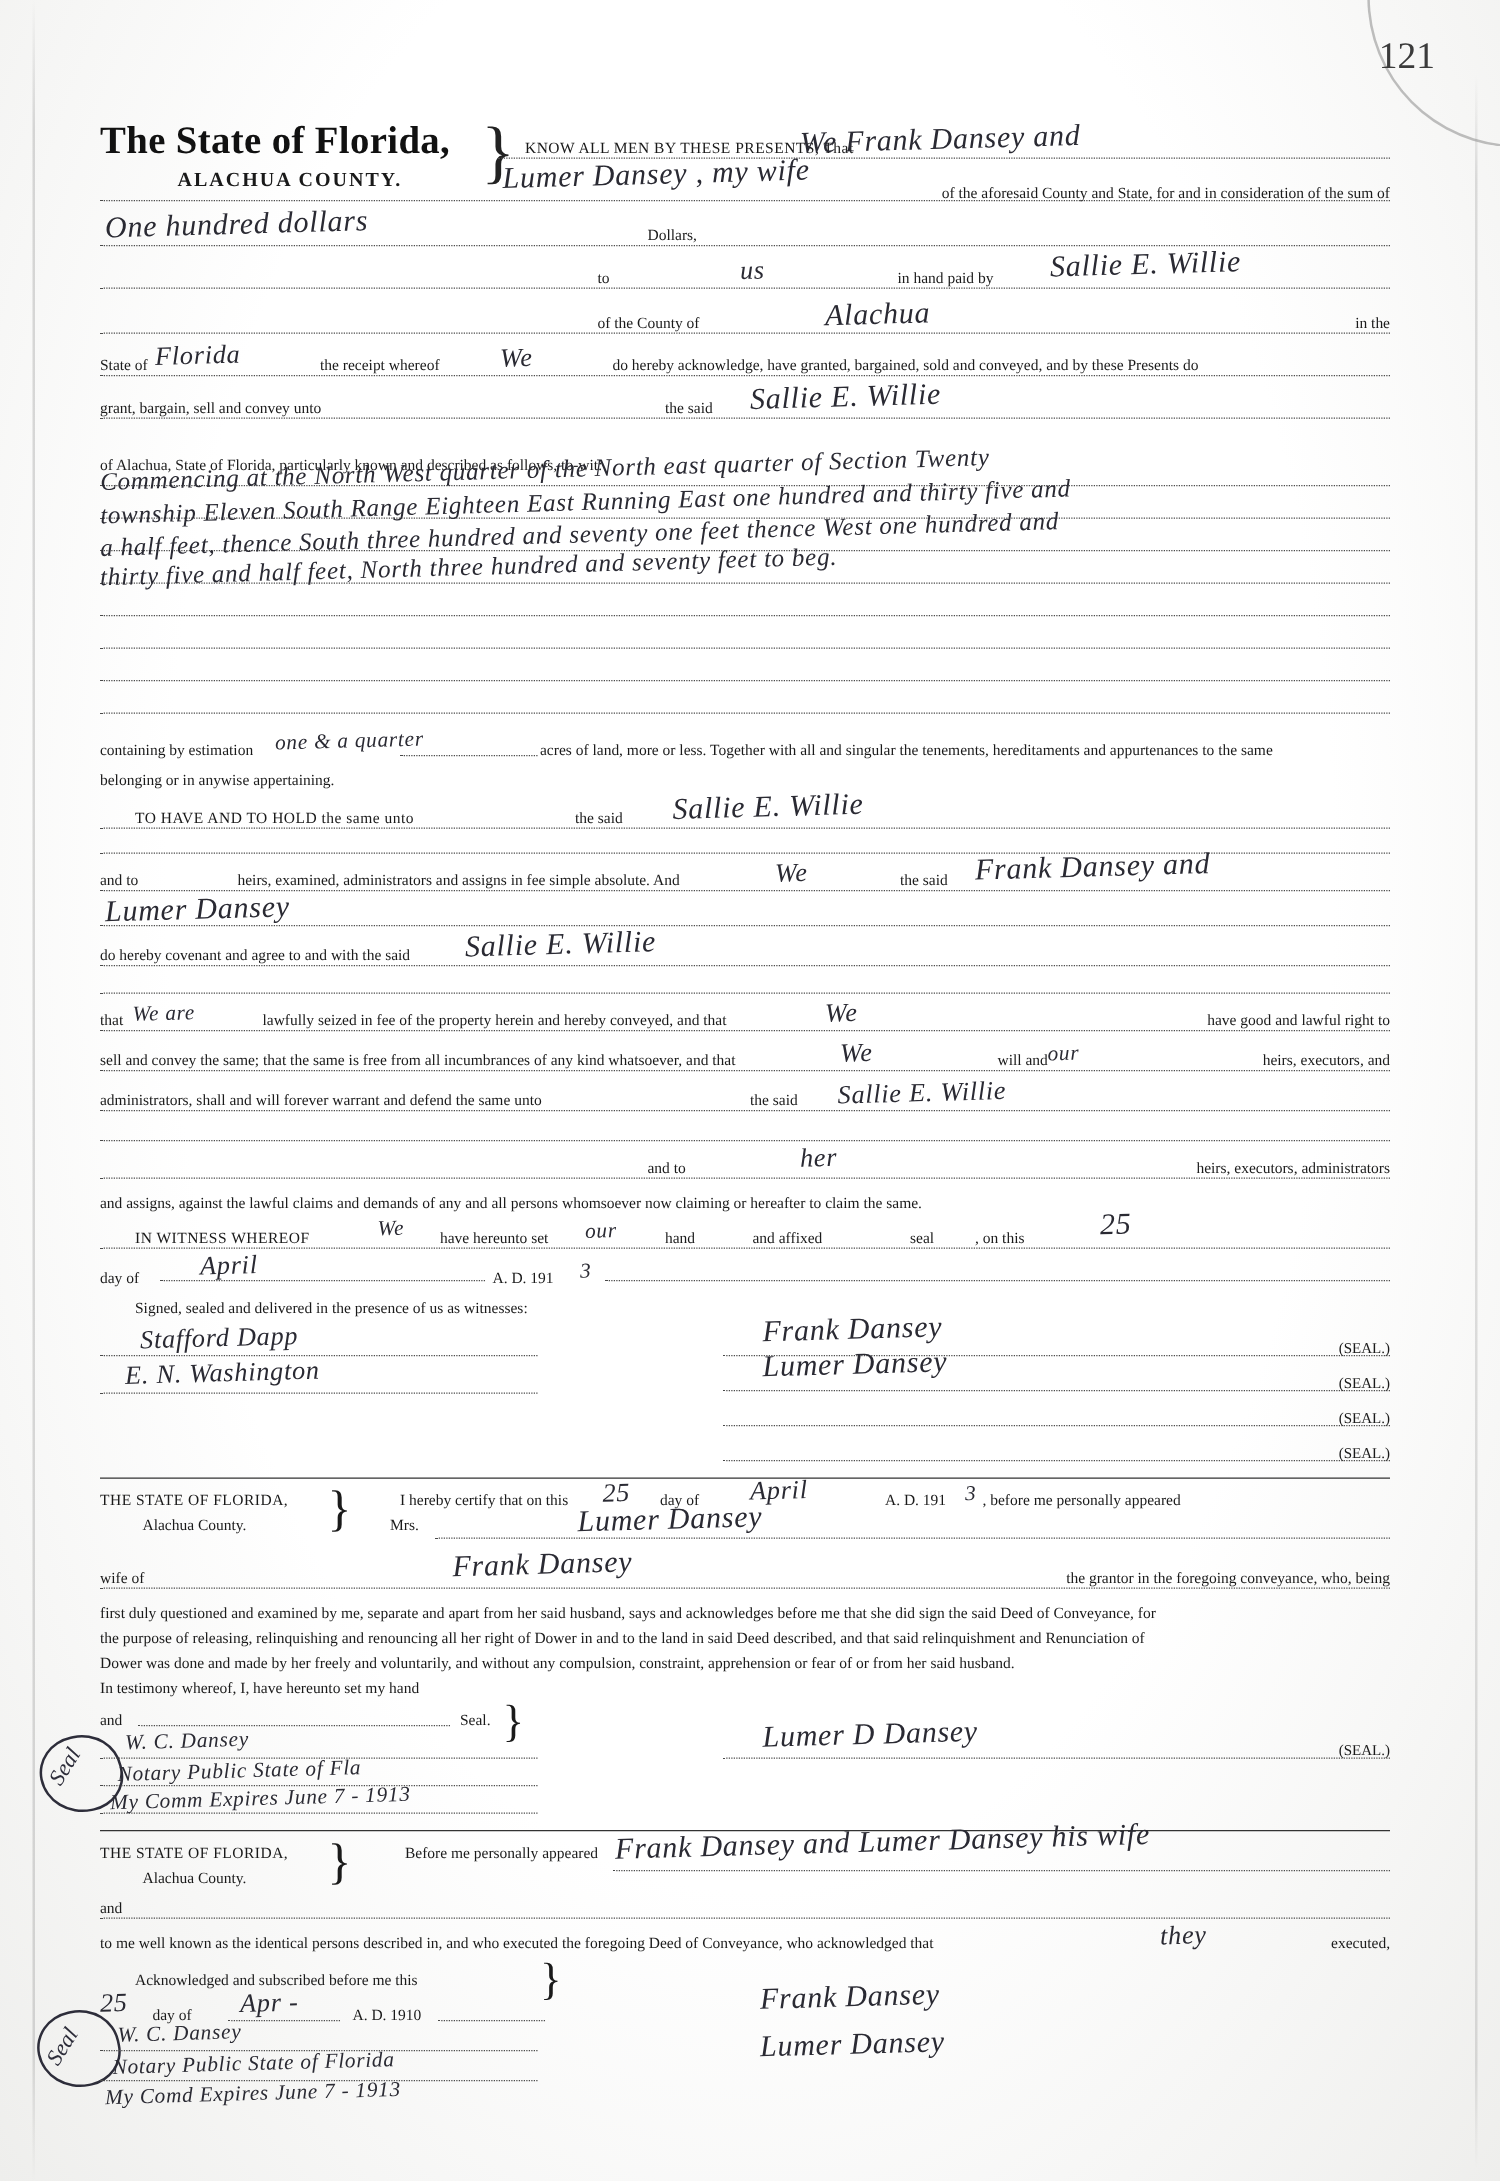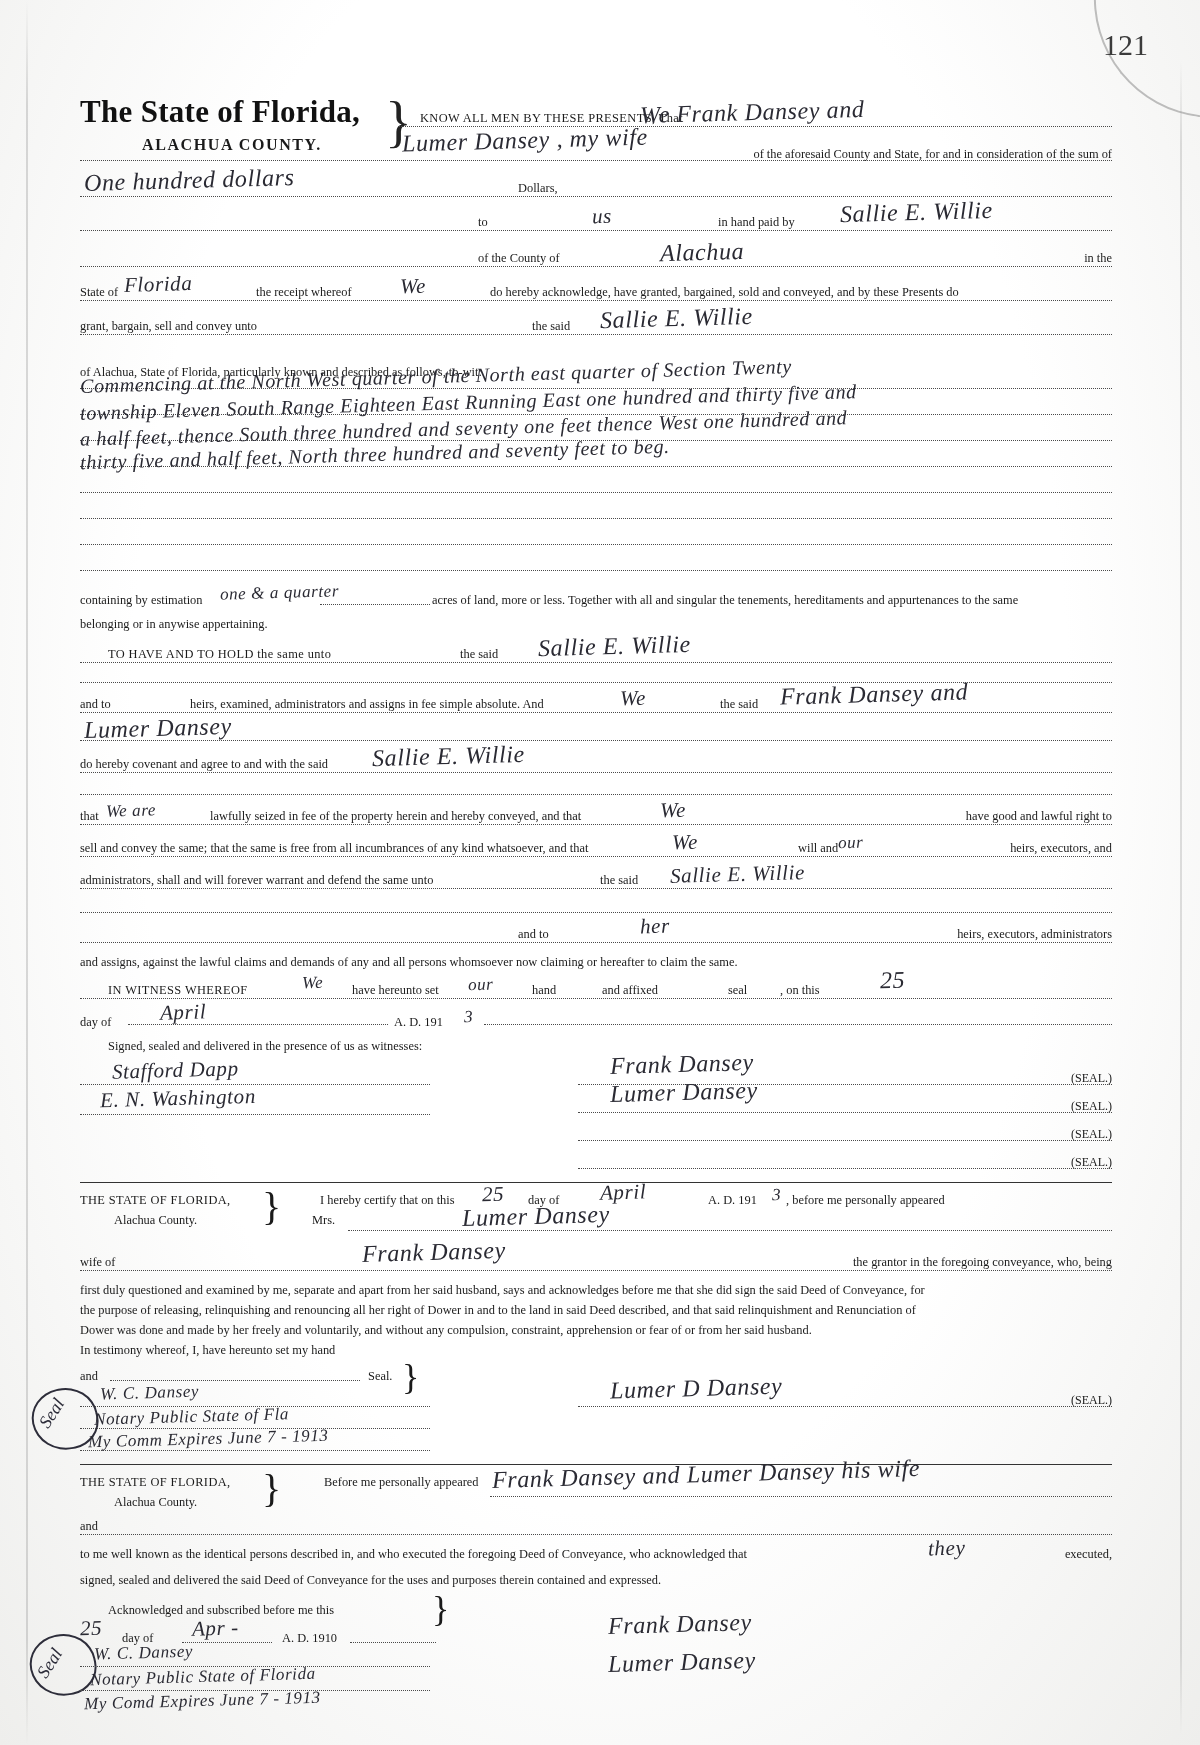--- a/index.html
+++ b/index.html
@@ -357,23 +357,20 @@
       <div style="position:absolute;left:0;top:20px;right:0;border-bottom:1px dotted #4a4a4a;"></div>
       <div style="position:absolute;left:0;top:6px;">and</div>
     </div>
 
     <div style="position:relative;height:30px;">
       <div style="position:absolute;left:0;top:4px;">to me well known as the identical persons  described in, and who executed the foregoing Deed of Conveyance, who  acknowledged that</div>
       <div class="ink hand" style="left:848px;top:-6px;">they</div>
       <div style="position:absolute;right:0;top:4px;">executed,</div>
     </div>
 
-    <div style="position:relative;height:26px;">
-      <div style="position:absolute;left:0;top:0;">signed, sealed and delivered the said Deed of Conveyance for the uses and purposes therein contained and expressed.</div>
-    </div>
 
     <div style="position:relative;height:28px;">
       <div style="position:absolute;left:28px;top:4px;">Acknowledged and subscribed before me this</div>
       <div style="position:absolute;left:352px;top:-6px;font-size:36px;line-height:30px;">}</div>
     </div>
 
     <div style="position:relative;height:100px;">
 
       <div class="seal-blob" style="left:-50px;top:6px;"></div>
       <div class="seal-word" style="left:-46px;top:26px;">Seal</div>

